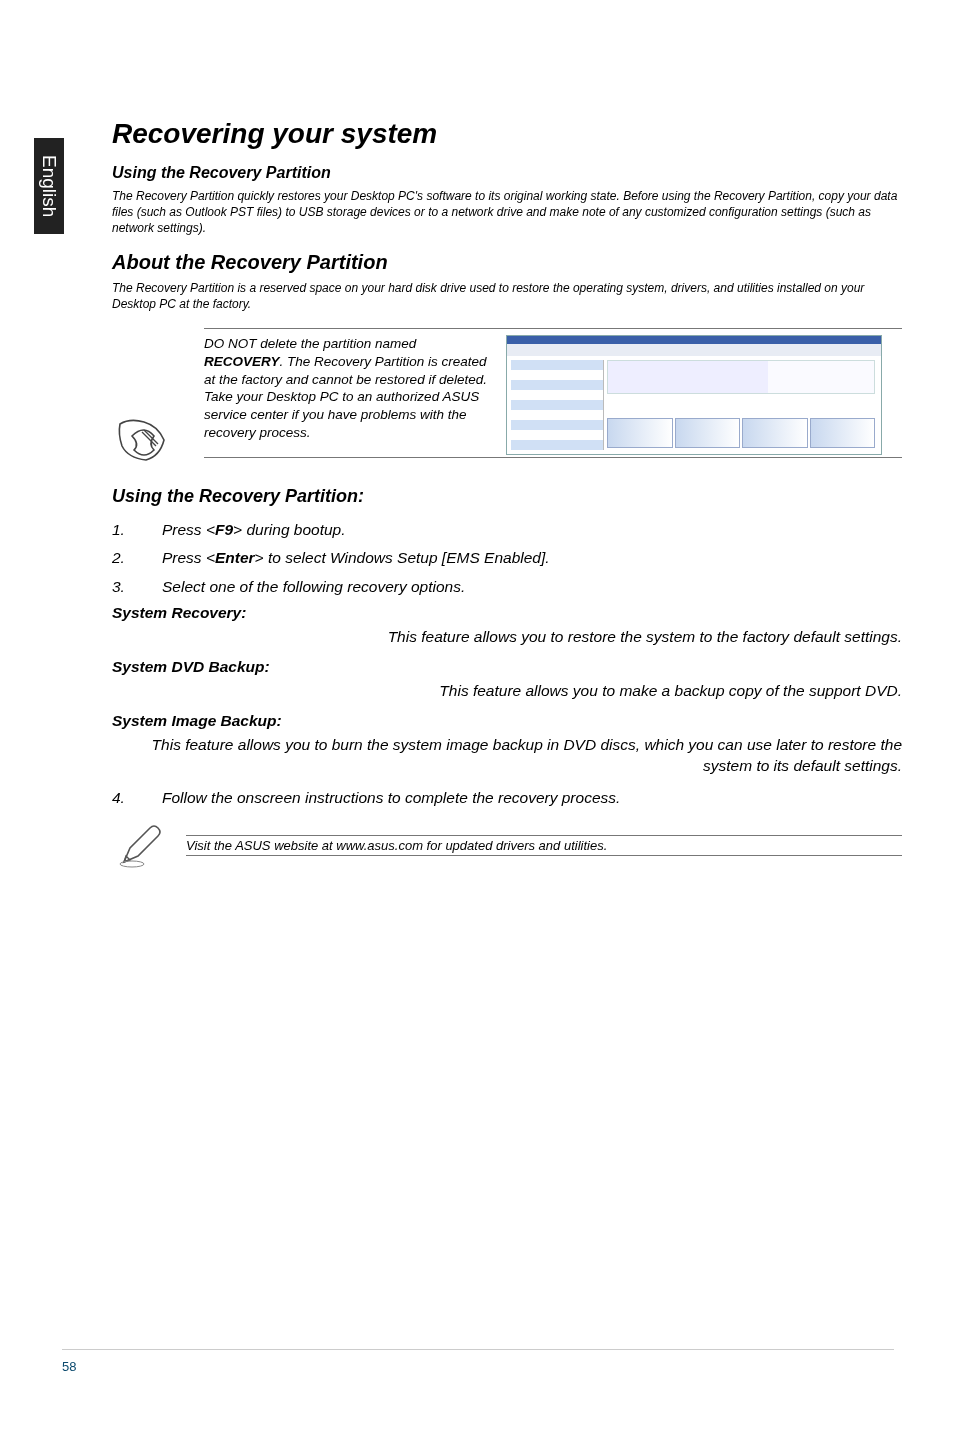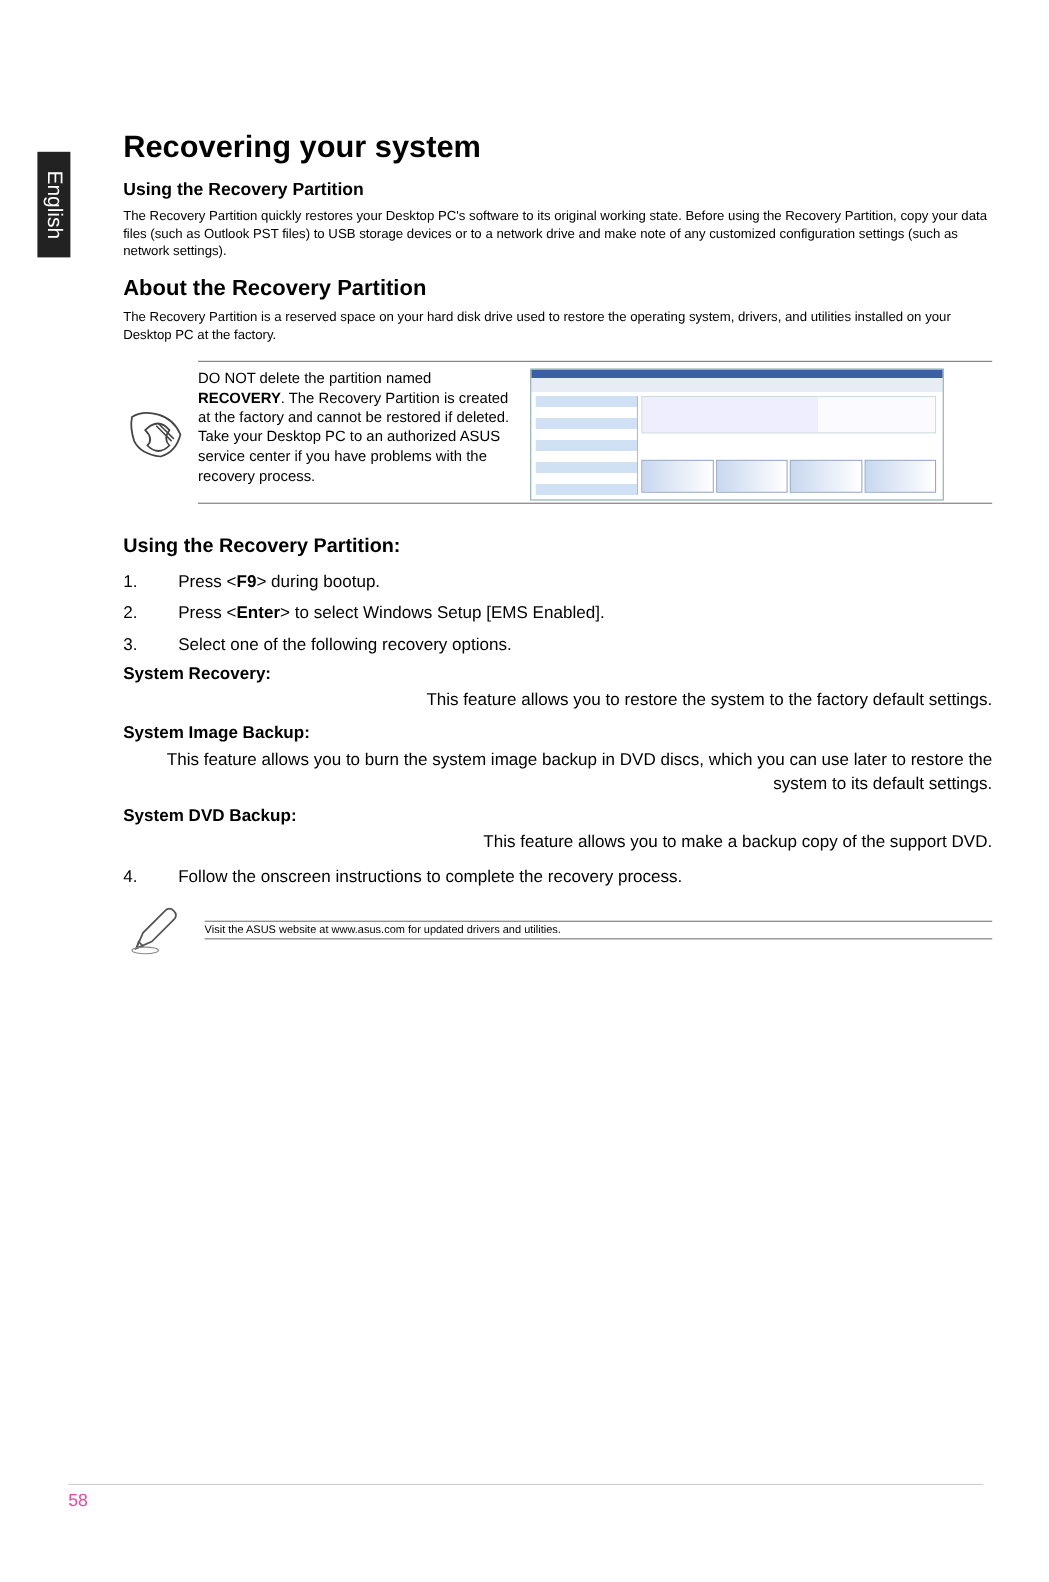--- a/index.html
+++ b/index.html
@@ -26,30 +26,31 @@
       justify-content: center;
       font-size: 19px;
       font-weight: normal;
       font-family: Arial, sans-serif;
     }
     .content {
       position: absolute;
       left: 112px;
       top: 118px;
       width: 790px;
+      font-style: italic;
     }
     h1 { font-size: 28px; font-weight: bold; margin-bottom: 14px; }
     h2 { font-size: 16px; font-weight: bold; margin-bottom: 6px; }
     .body { font-size: 12px; line-height: 1.35; margin-bottom: 14px; }
     h3 { font-size: 20px; font-weight: bold; margin-bottom: 6px; }
     .note-section {
       display: flex;
-      gap: 8px;
+      gap: 32px;
       margin: 14px 0 22px 0;
-      align-items: center;
+      align-items: flex-end;
     }
     .note-icon { flex: 0 0 60px; display:flex; align-items:flex-start; justify-content:center; }
     hr.note-line { border: none; border-top: 1px solid #777; margin: 2px 0 6px 0; }
     .note-text { font-size: 13.5px; line-height: 1.32; width: 286px; }
     .note-text .bold { font-weight: bold; }
     
     .dm-shot {
       width: 376px;
       height: 120px;
       border: 1px solid #8aa;
@@ -79,28 +80,28 @@
     .sub-block .sub-head { font-size: 15.5px; font-weight: bold; margin-bottom: 4px; }
     .sub-block .sub-body { font-size: 15.5px; line-height: 1.4; text-align: right; }
     .bold { font-weight: bold; }
     .footnote {
       display: flex;
       gap: 18px;
       align-items: center;
       margin-top: 12px;
     }
     .pencil-icon { flex: 0 0 56px; display:flex; align-items:center; justify-content:center; }
-    .footnote-text { font-size: 10px; flex: 1; }
+    .footnote-text { font-size: 13px; flex: 1; }
     .footnote-line { border: none; border-top: 1px solid #777; margin: 2px 0; }
     .page-num {
       position: absolute;
       left: 62px;
       bottom: 64px;
-      font-size: 16px;
-      color: #ec4899;
+      font-size: 13px;
+      color: #0c4a6e;
     }
     .footer-line{
       position:absolute;left:62px;right:60px;bottom:88px;
       border-top:1px solid #ccc;height:0;
     }
   </style>
 </head>
 <body>
 
 <div class="side-tab">English</div>
@@ -157,26 +158,26 @@
       <span class="num">3.</span>
       <span class="txt">Select one of the following recovery options.</span>
     </li>
   </ol>
 
   <div class="sub-block">
     <p class="sub-head">System Recovery:</p>
     <p class="sub-body">This feature allows you to restore the system to the factory default settings.</p>
   </div>
   <div class="sub-block">
+    <p class="sub-head">System DVD Backup:</p>
+    <p class="sub-body">This feature allows you to make a backup copy of the support DVD.</p>
+  </div>
+  <div class="sub-block">
     <p class="sub-head">System Image Backup:</p>
     <p class="sub-body">This feature allows you to burn the system image backup in DVD discs, which you can use later to restore the system to its default settings.</p>
-  </div>
-  <div class="sub-block">
-    <p class="sub-head">System DVD Backup:</p>
-    <p class="sub-body">This feature allows you to make a backup copy of the support DVD.</p>
   </div>
 
   <ol class="steps">
     <li>
       <span class="num">4.</span>
       <span class="txt">Follow the onscreen instructions to complete the recovery process.</span>
     </li>
   </ol>
 
   <div class="footnote">

